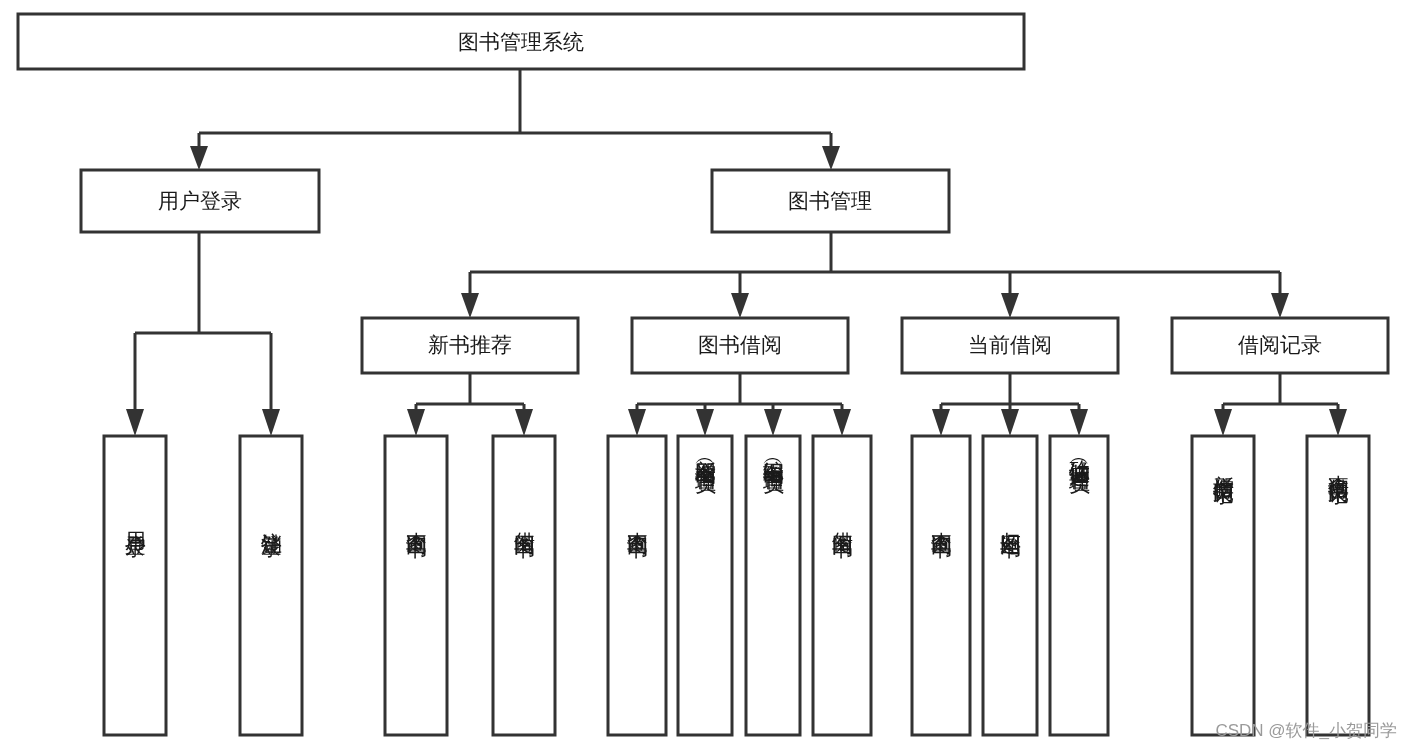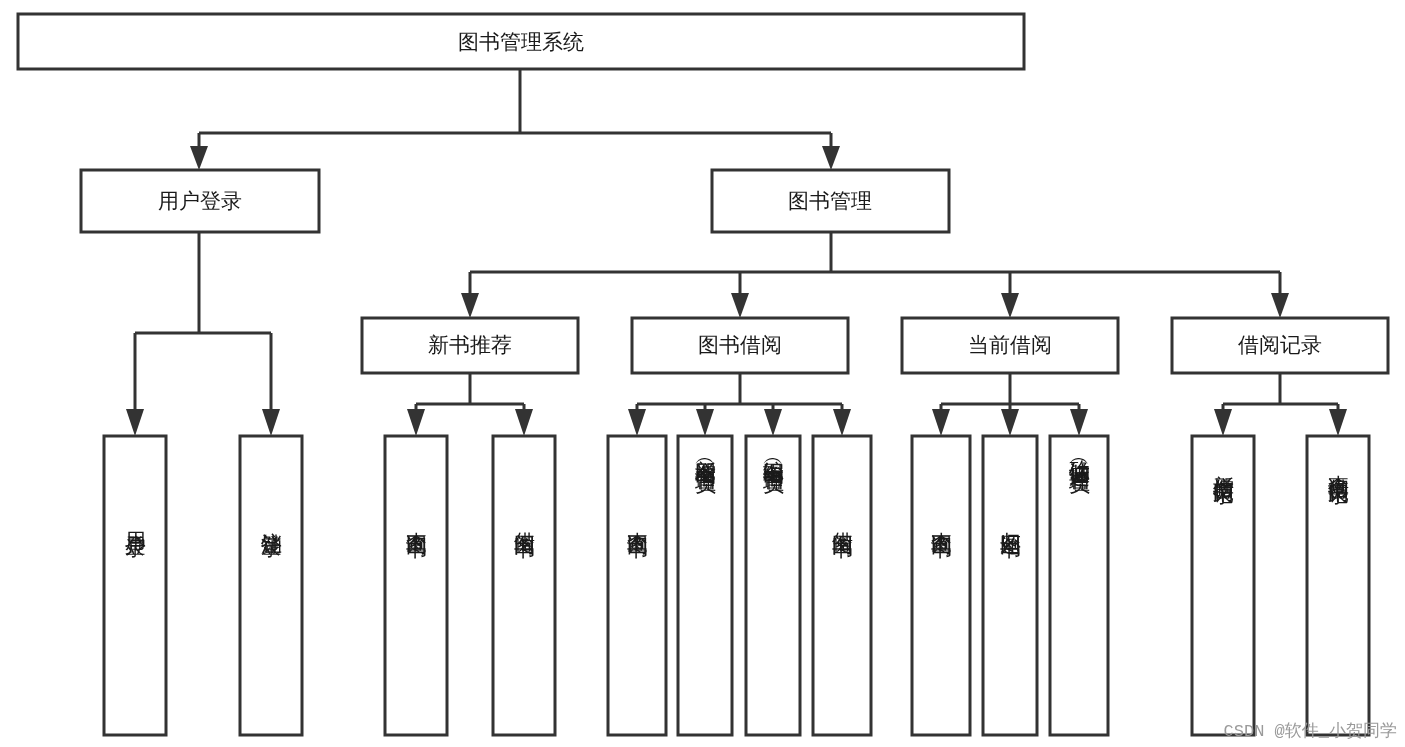--- a/index.html
+++ b/index.html
@@ -57,21 +57,21 @@
     letter-spacing: 2px;
     white-space: nowrap;
     text-align: center;
     transform: translate(-50%, 0);
     pointer-events: none;
   }
   .watermark {
     position: absolute;
     right: 8px;
     bottom: 5px;
-    font-family: Liberation Mono, monospace;
+    font-family: Liberation Sans, sans-serif;
     font-size: 17px;
     color: #9a9a9a;
     white-space: nowrap;
   }
 </style>
 </head>
 <body>
 
 <div id="diagram-root">
 

